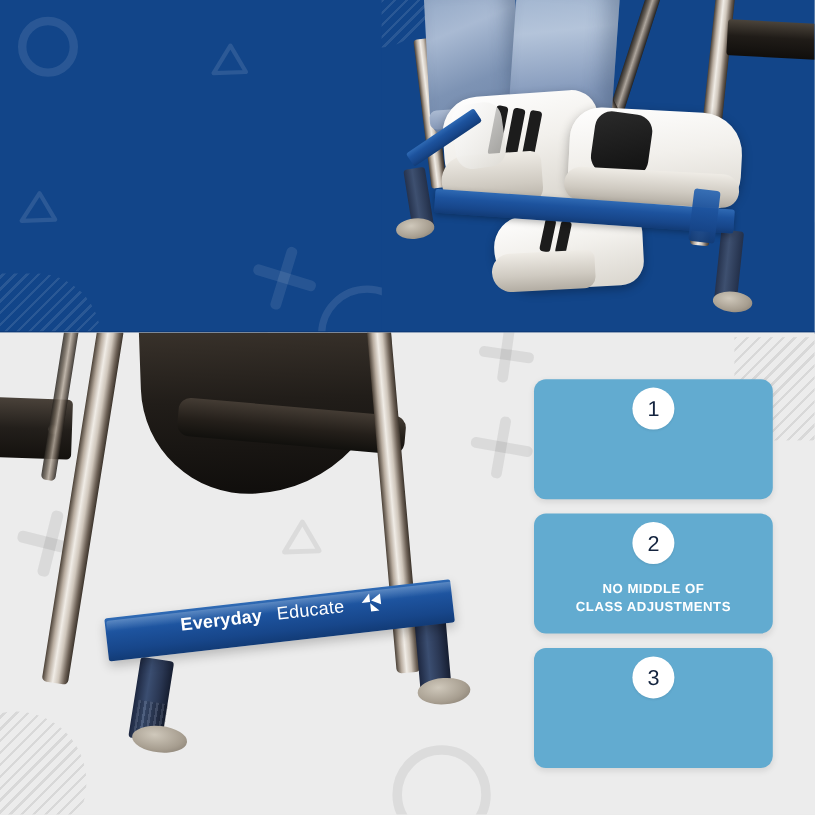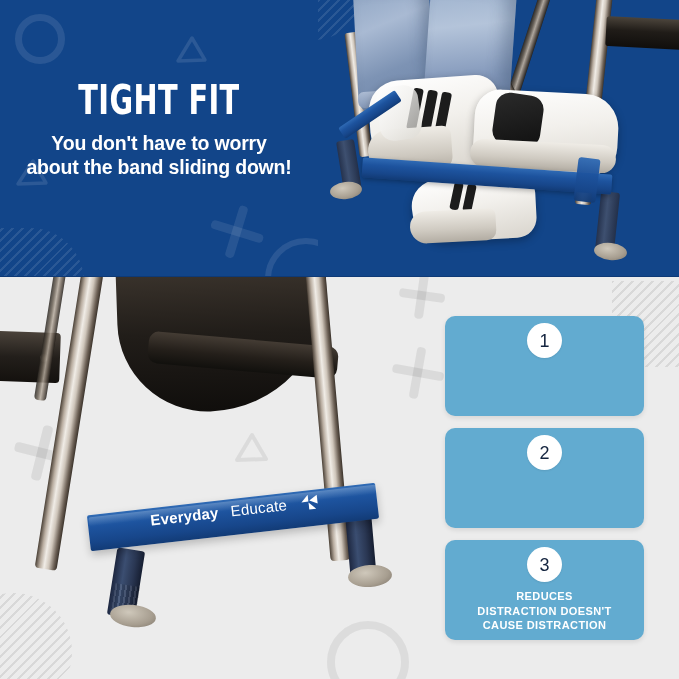--- a/index.html
+++ b/index.html
@@ -188,24 +188,20 @@
       <div class="ph-el stripe3" style="left:134px;top:182px;width:9px;height:28px;transform:rotate(12deg);border-radius:3px;"></div>
       <div class="ph-el stripe3" style="left:147px;top:184px;width:9px;height:28px;transform:rotate(12deg);border-radius:3px;"></div>
       <div class="ph-el sole" style="left:92px;top:210px;width:86px;height:32px;transform:rotate(-3deg);border-radius:22px 10px 14px 24px;"></div>
 
       <div class="ph-el band-blue" style="left:18px;top:108px;width:68px;height:13px;transform:rotate(-34deg);border-radius:2px;"></div>
       <div class="ph-el band-blue" style="left:44px;top:166px;width:250px;height:20px;transform:rotate(4deg);border-radius:2px;
                   box-shadow:0 2px 5px rgba(0,0,0,.28);"></div>
       <div class="ph-el band-blue" style="left:258px;top:158px;width:22px;height:44px;transform:rotate(7deg);border-radius:3px;opacity:.95;"></div>
     </div>
 
-    <div class="headline-wrap">
-      <h1 class="headline">TIGHT FIT</h1>
-      <p class="subhead">You don't have to worry about the band sliding down!</p>
-    </div>
   </section>
 
   <div class="divider-line"></div>
 
   <section class="bottom-section">
 
     <div class="dec bot-dec-stripes" style="left:612px;top:4px;width:86px;height:86px;"></div>
     <div class="dec bot-dec-stripes" style="left:-46px;top:316px;width:118px;height:118px;border-radius:50%;"></div>
 
     <div class="dec bot-plus" style="left:14px;top:148px;width:56px;height:56px;transform:rotate(14deg);position:absolute;">
@@ -275,24 +271,23 @@
     </div>
 
     <div class="cards">
 
       <div class="card card-1">
         <div class="num-badge">1</div>
       </div>
 
       <div class="card card-2">
         <div class="num-badge">2</div>
+        <div class="card-text">NO MIDDLE OF
+CLASS ADJUSTMENTS</div>
       </div>
 
       <div class="card card-3">
         <div class="num-badge">3</div>
-        <div class="card-text">REDUCES
-DISTRACTION DOESN'T
-CAUSE DISTRACTION</div>
       </div>
 
     </div>
   </section>
 </div>
 
 </body></html>

